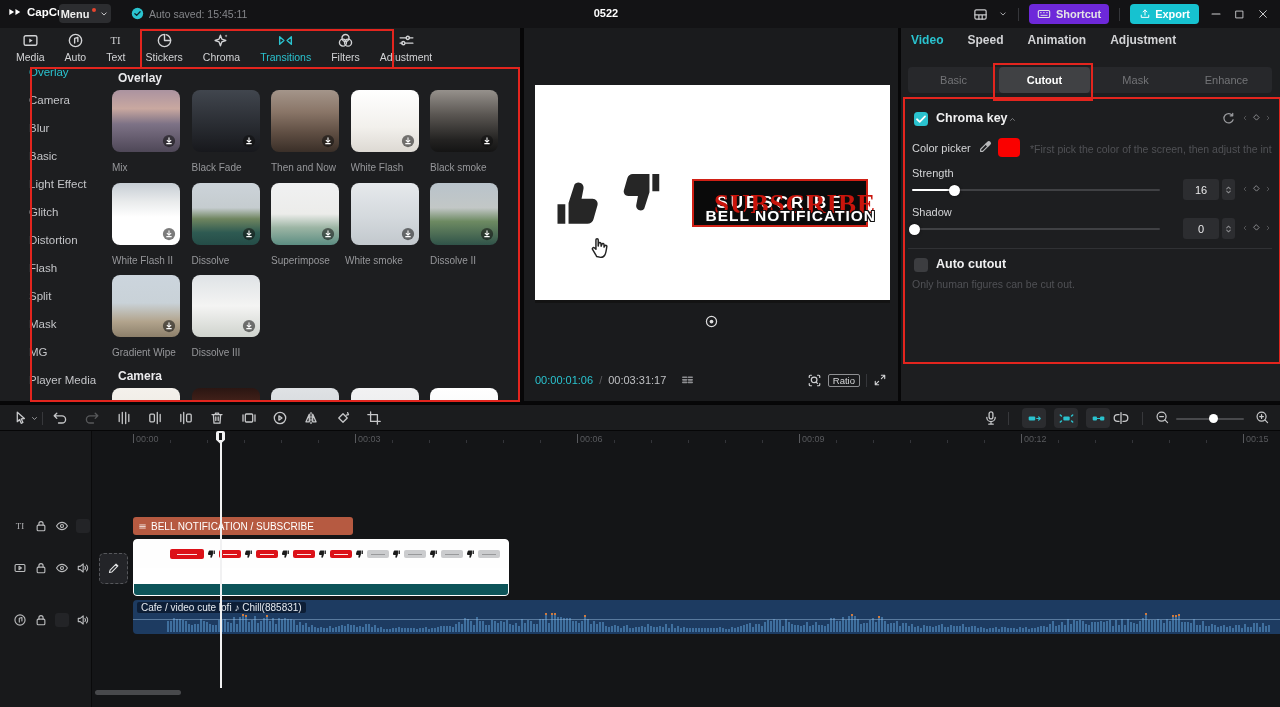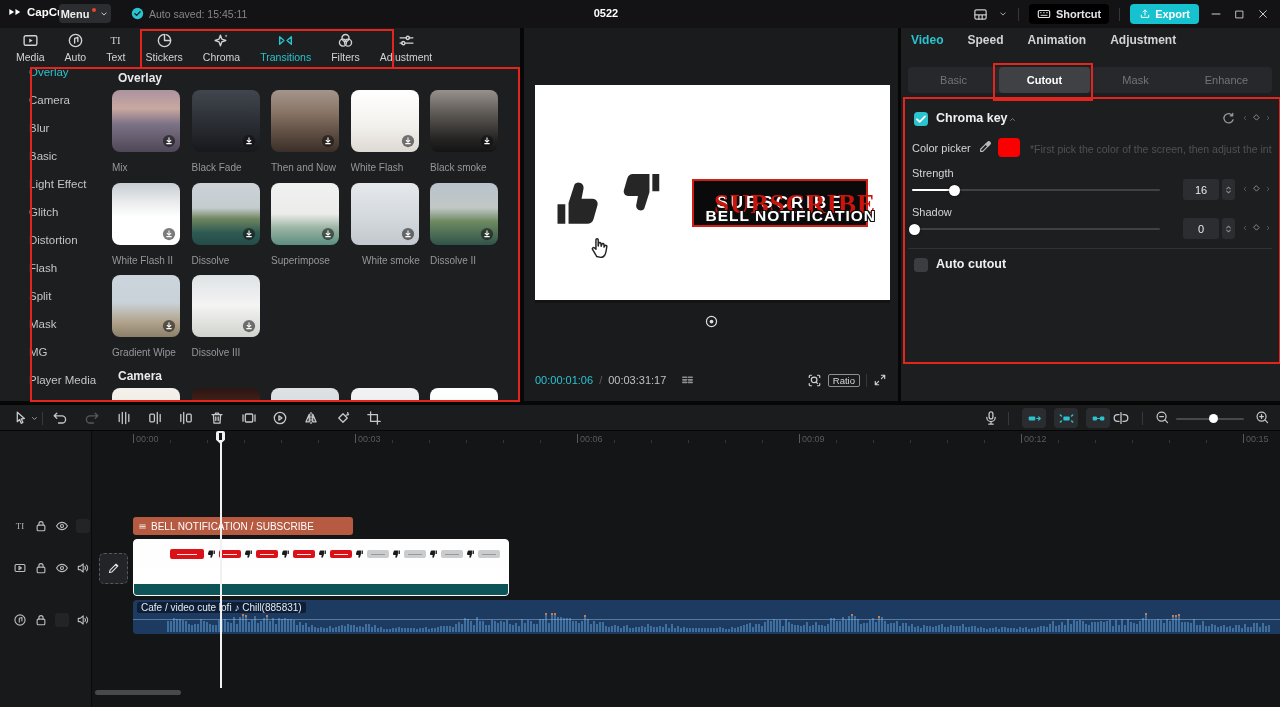--- a/index.html
+++ b/index.html
@@ -11,21 +11,21 @@
   
   #topbar{position:absolute;left:0;top:0;width:1280px;height:28px;background:#131315;}
   #logo{position:absolute;left:8px;top:5px;display:flex;align-items:center;gap:5px;color:#fff;font-weight:700;font-size:11.5px;}
   #menu-btn{position:absolute;left:59px;top:4px;width:52px;height:19px;background:#2c2d30;border-radius:4px;
             display:flex;align-items:center;justify-content:center;gap:3px;color:#eee;font-weight:700;font-size:11px;}
   .reddot{width:4px;height:4px;border-radius:50%;background:#e8442e;margin-top:-7px;}
   #autosave{position:absolute;left:131px;top:7px;display:flex;align-items:center;gap:5px;color:#85868a;font-size:10.5px;}
   #doc-title{position:absolute;left:560px;top:7px;width:92px;text-align:center;color:#fff;font-weight:700;font-size:11px;}
   #tb-right{position:absolute;right:0;top:0;height:28px;display:flex;align-items:center;gap:10px;padding-right:10px;}
   .tb-div{width:1px;height:13px;background:#35363a;}
-  #shortcut-btn{height:20px;background:#000000;border-radius:4px;display:flex;align-items:center;gap:5px;
+  #shortcut-btn{height:20px;background:#6d28d9;border-radius:4px;display:flex;align-items:center;gap:5px;
                 padding:0 8px;color:#e4e4e6;font-weight:700;font-size:11px;}
   #export-btn{height:20px;background:var(--export);border-radius:4px;display:flex;align-items:center;gap:4px;
               padding:0 9px;color:#fff;font-weight:700;font-size:11px;}
   .winbtn{color:#cfd0d2;}
   
   #left-panel{position:absolute;left:0;top:28px;width:520px;height:373px;background:#1d1e20;}
   #media-tabs{position:absolute;left:2px;top:28px;width:516px;height:38px;display:flex;align-items:center;padding-left:4px;}
   .mtab{display:flex;flex-direction:column;align-items:center;gap:2px;padding:2px 10px;color:#d2d3d5;}
   .mtab .lbl{font-size:10.5px;}
   .mtab.active{color:var(--accent);}
@@ -370,21 +370,21 @@
         </div>
         <div class="card-label" style="left: 163px; top: 189px;">Superimpose</div>
         <div class="thumb" style="left: 242.5px; top: 117px; background: linear-gradient(rgb(230, 233, 236), rgb(212, 217, 221) 55%, rgb(194, 200, 205));">
           <span class="icon dl">
             <svg viewBox="0 0 16 16" fill="none" stroke="currentColor" stroke-width="1.3" stroke-linecap="round" stroke-linejoin="round" width="14" height="14">
               <circle cx="8" cy="8" r="7" fill="rgba(15,15,15,.55)" stroke="none"></circle>
               <path d="M8 4.4 v4.6 M5.9 7.3 L8 9.4 L10.1 7.3 M5.4 11 h5.2" stroke="#fff" stroke-width="1.2"></path>
             </svg>
           </span>
         </div>
-        <div class="card-label" style="left: 254px; top: 189px;">White smoke</div>
+        <div class="card-label" style="left: 237px; top: 189px;">White smoke</div>
         <div class="thumb" style="left: 322px; top: 117px; background: linear-gradient(rgb(185, 195, 203), rgb(194, 199, 198) 40%, rgb(109, 138, 98) 62%, rgb(48, 83, 73));">
           <span class="icon dl">
             <svg viewBox="0 0 16 16" fill="none" stroke="currentColor" stroke-width="1.3" stroke-linecap="round" stroke-linejoin="round" width="14" height="14">
               <circle cx="8" cy="8" r="7" fill="rgba(15,15,15,.55)" stroke="none"></circle>
               <path d="M8 4.4 v4.6 M5.9 7.3 L8 9.4 L10.1 7.3 M5.4 11 h5.2" stroke="#fff" stroke-width="1.2"></path>
             </svg>
           </span>
         </div>
         <div class="card-label" style="left: 322px; top: 189px;">Dissolve II</div>
         <div class="thumb" style="left: 4px; top: 209px; background: linear-gradient(rgb(204, 213, 221), rgb(201, 210, 216) 45%, rgb(178, 164, 141) 75%, rgb(140, 127, 106));">
@@ -596,20 +596,21 @@
     <span class="icon kf-r">
         <svg viewBox="0 0 16 16" fill="none" stroke="currentColor" stroke-width="1.3" stroke-linecap="round" stroke-linejoin="round" width="8" height="8">
           <path d="M6.4 4.4 L10 8 L6.4 11.6" stroke-width="1.6"></path>
         </svg>
       </span>
   </div>
 
   <div class="divline" style="left:908px;top:248px;width:364px;"></div>
   <div class="checkbox" style="left:914px;top:258px;background:#3c3d40;"></div>
   <div class="ctl-label bold" style="left:936px;top:257px;">Auto cutout</div>
+  <div class="hint" style="left:912px;top:278px;width:340px;">Only human figures can be cut out.</div>
 
   <div id="tl-toolbar">
       <span class="icon t-icon" style="left: 12px;">
         <svg viewBox="0 0 16 16" fill="none" stroke="currentColor" stroke-width="1.3" stroke-linecap="round" stroke-linejoin="round" width="16" height="16">
           <path d="M5.3 2.3 v9.4 l2.3-2.1 1.6 3.7 1.7-.8 -1.6-3.6 3.1-.4 Z"></path>
         </svg>
       </span>
       <span class="icon t-icon" style="left: 30px; top: 9px;">
         <svg viewBox="0 0 16 16" fill="none" stroke="currentColor" stroke-width="1.3" stroke-linecap="round" stroke-linejoin="round" width="9" height="9">
           <path d="M4.5 6.2 L8 9.7 L11.5 6.2"></path>

